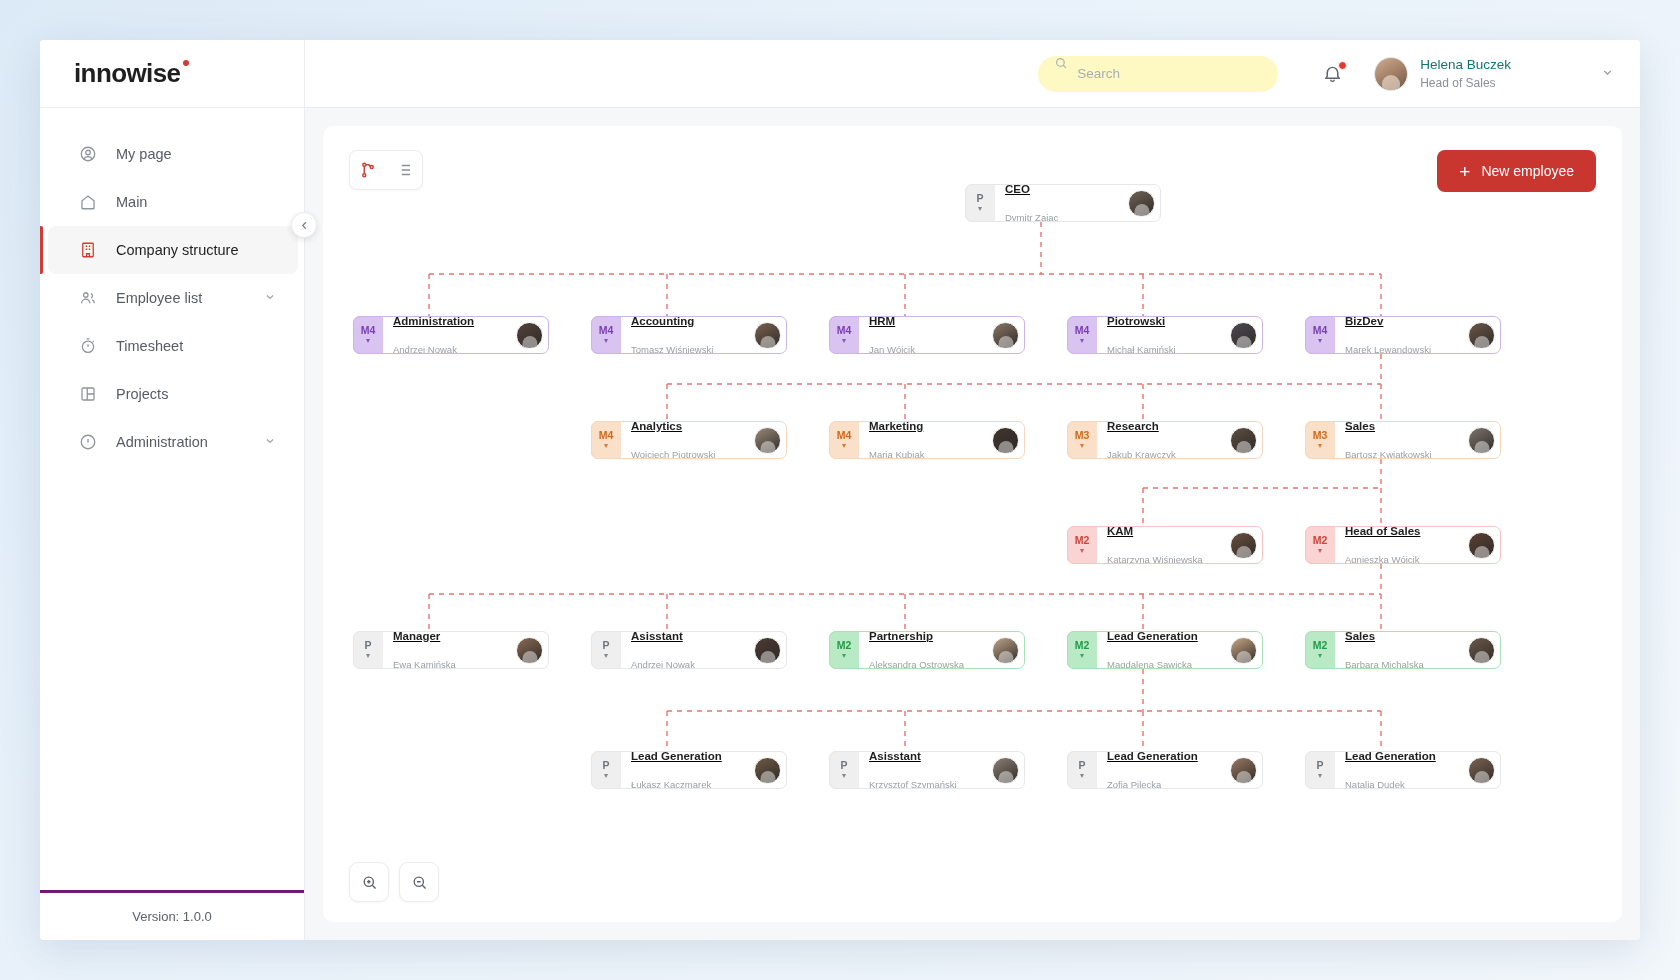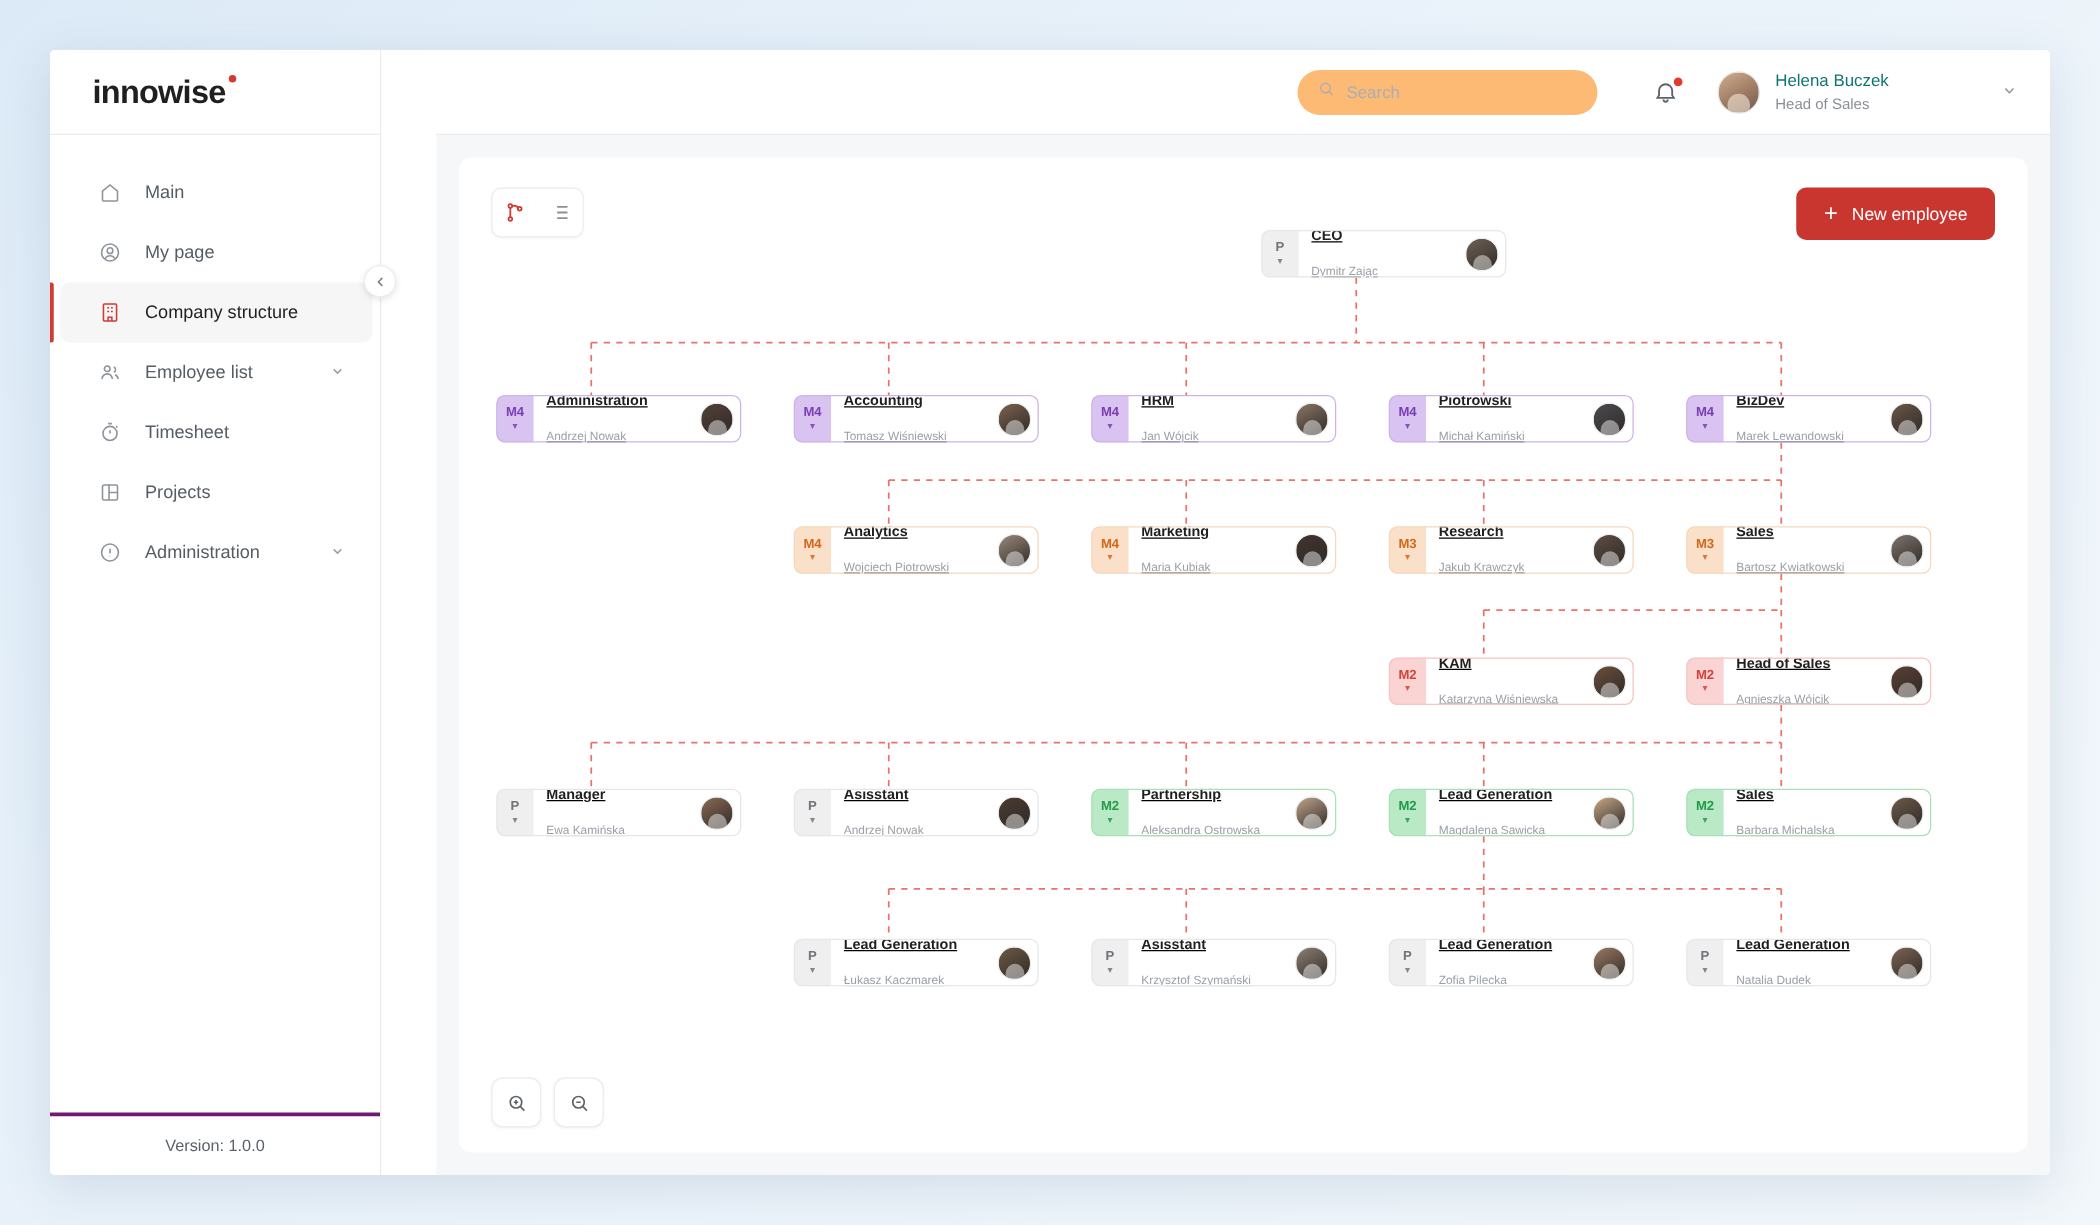--- a/index.html
+++ b/index.html
@@ -11,21 +11,20 @@
   }
   .app {
     position: absolute;
     left: 40px; top: 40px;
     width: 1600px; height: 900px;
     background: #ffffff;
     border-radius: 4px;
     box-shadow: 0 10px 40px rgba(40,70,110,0.13);
     display: flex;
     overflow: hidden;
-    gap: 44px;
   }
 
   
   .sidebar {
     width: 265px;
     flex: 0 0 265px;
     background: #ffffff;
     border-right: 1px solid #ececec;
     display: flex;
     flex-direction: column;
@@ -121,23 +120,23 @@
     flex: 0 0 68px;
     background: #fff;
     border-bottom: 1px solid #ececec;
     display: flex; align-items: center;
     padding: 0 26px 0 0;
   }
   .search {
     margin-left: auto;
     width: 240px;
     height: 36px;
-    background: #fdba74;
+    background: #fef9c3;
     border-radius: 18px;
-    display: flex; align-items: center;
+    display: flex; 
     padding: 0 16px;
     gap: 9px;
   }
   .search input {
     border: 0; outline: none; background: transparent;
     font-size: 13.5px; color: #4a5057;
     font-family: "Liberation Sans", sans-serif;
     width: 100%;
   }
   .search input::placeholder { color: #a9aeb4; }
@@ -310,35 +309,35 @@
       <div class="logo">
         <span>innowise</span>
         <span class="dot"></span>
       </div>
     </div>
 
     <nav class="nav">
       <div class="nav-item">
         <span class="ico">
           <svg width="18" height="18" viewBox="0 0 24 24" fill="none" stroke="currentColor" stroke-width="1.7">
-              <path d="M4 10.5 12 4l8 6.5V20a1 1 0 0 1-1 1H5a1 1 0 0 1-1-1z"></path>
-            </svg>
-        </span>
-        <span>Main</span>
+              <circle cx="12" cy="12" r="9"></circle>
+              <circle cx="12" cy="10" r="3"></circle>
+              <path d="M6.5 19a6 6 0 0 1 11 0"></path>
+            </svg>
+        </span>
+        <span>My page</span>
       </div>
 
       <div class="nav-item">
         <span class="ico">
           <svg width="18" height="18" viewBox="0 0 24 24" fill="none" stroke="currentColor" stroke-width="1.7">
-              <circle cx="12" cy="12" r="9"></circle>
-              <circle cx="12" cy="10" r="3"></circle>
-              <path d="M6.5 19a6 6 0 0 1 11 0"></path>
-            </svg>
-        </span>
-        <span>My page</span>
+              <path d="M4 10.5 12 4l8 6.5V20a1 1 0 0 1-1 1H5a1 1 0 0 1-1-1z"></path>
+            </svg>
+        </span>
+        <span>Main</span>
       </div>
 
       <div class="nav-item active">
         <span class="ico">
           <svg width="18" height="18" viewBox="0 0 24 24" fill="none" stroke="currentColor" stroke-width="1.7">
               <rect x="5" y="3" width="14" height="18" rx="1"></rect>
               <path d="M9 7h2M13 7h2M9 11h2M13 11h2M10 21v-4h4v4"></path>
             </svg>
         </span>
         <span>Company structure</span>

